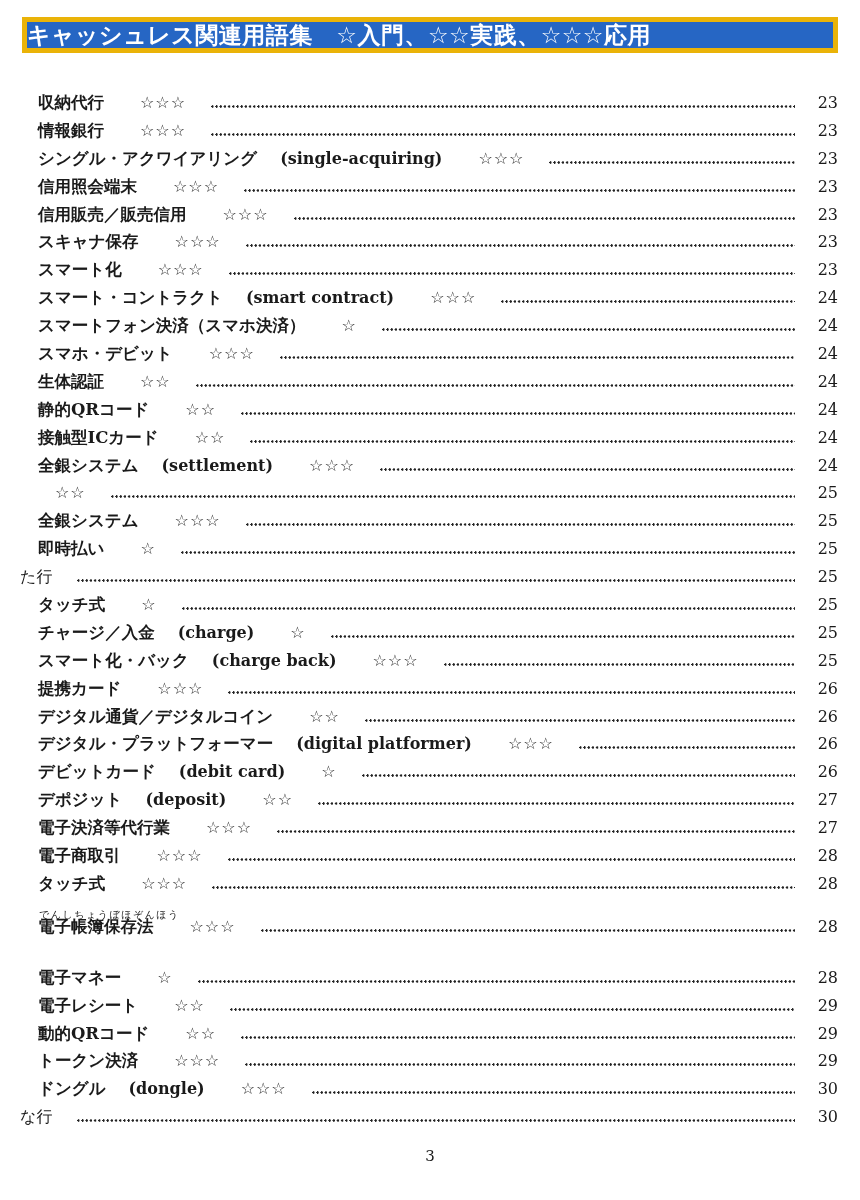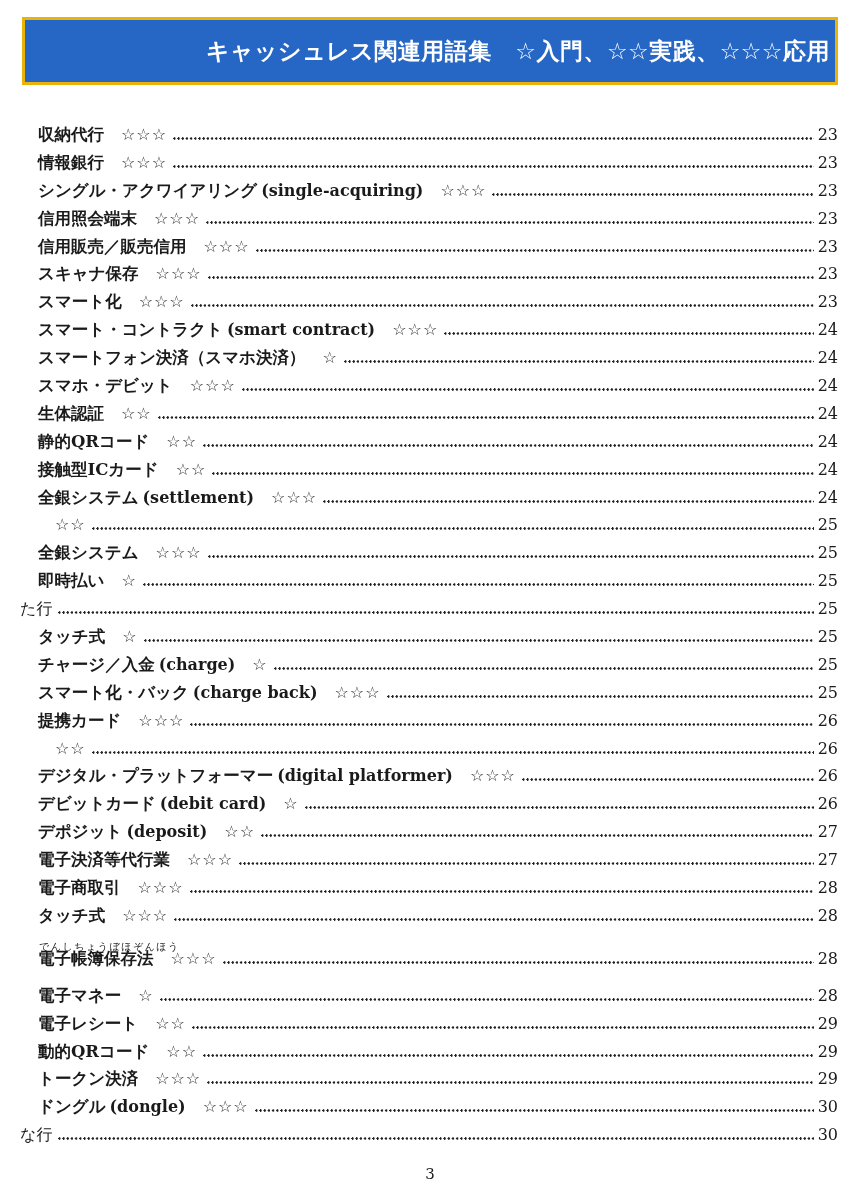--- a/index.html
+++ b/index.html
@@ -9,51 +9,52 @@
     background: #ffffff;
     color: #1a1a1a;
     font-family: "DejaVu Serif", "Liberation Serif", serif;
     position: relative;
     overflow: hidden;
   }
 
   
   .banner {
     margin: 17px 22px 0 22px;
-    height: 68px;
+    height: 36px;
     box-sizing: border-box;
     background: #2666c4;
-    border: 3px solid #eab308;
+    border: 5px solid #eab308;
     display: flex;
     align-items: center;
-    justify-content: flex-end;
+    justify-content: flex-start;
     padding-right: 5px;
   }
   .banner-title {
     color: #ffffff;
     font-family: "DejaVu Sans", "Liberation Sans", sans-serif;
     font-weight: 600;
     font-size: 23px;
     letter-spacing: 0.5px;
     white-space: nowrap;
   }
 
   
   .toc {
     margin: 36px 22px 0 20px;
   }
   .toc-row {
     display: flex;
     align-items: baseline;
     height: 27.9px;
     position: relative;
+    gap: 19px;
   }
   .toc-row.term { padding-left: 18px; }
   .toc-row.section { padding-left: 0; }
-  .toc-row.has-ruby { margin-top: 15px; margin-bottom: 9px; }
+  .toc-row.has-ruby { margin-top: 15px; margin-bottom: 23px; }
 
   .toc-row > span { line-height: 27.9px; white-space: pre; }
 
   .term-txt {
     font-size: 16.5px;
     font-weight: bold;
     font-family: "DejaVu Serif", "Liberation Serif", serif;
   }
   .section .term-txt {
     font-weight: normal;
@@ -287,20 +288,21 @@
     <div class="toc-row term">
 
     <span class="term-txt">提携カード</span>
 
     <span class="stars-txt">☆☆☆</span>
     <span class="leader"></span>
     <span class="page-num">26</span>
   </div>
     <div class="toc-row term">
 
+    <span class="term-txt">デジタル通貨／デジタルコイン</span>
 
     <span class="stars-txt">☆☆</span>
     <span class="leader"></span>
     <span class="page-num">26</span>
   </div>
     <div class="toc-row term">
 
     <span class="term-txt">デジタル・プラットフォーマー</span>
     <span class="en-txt">(digital platformer)</span>
     <span class="stars-txt">☆☆☆</span>

